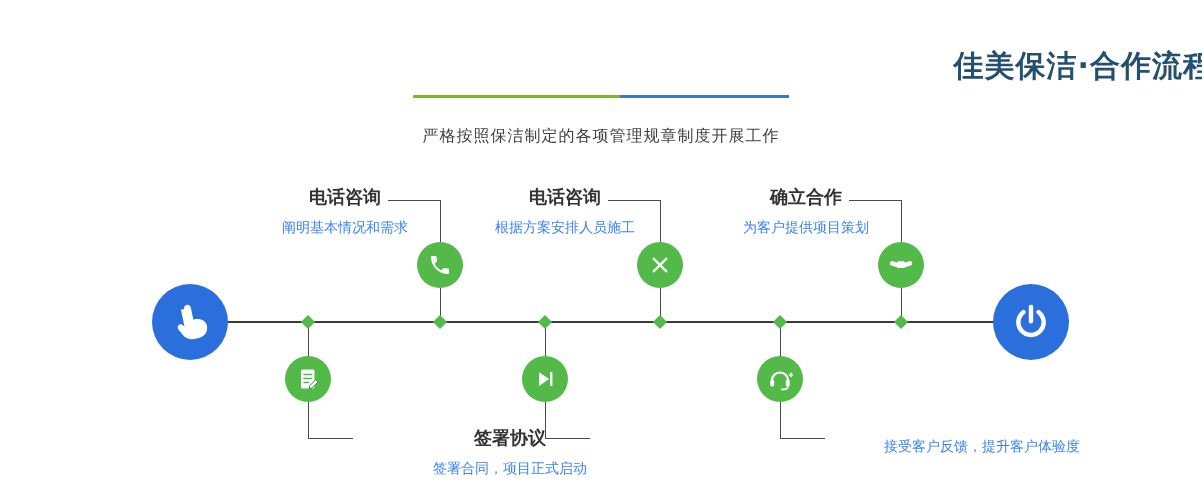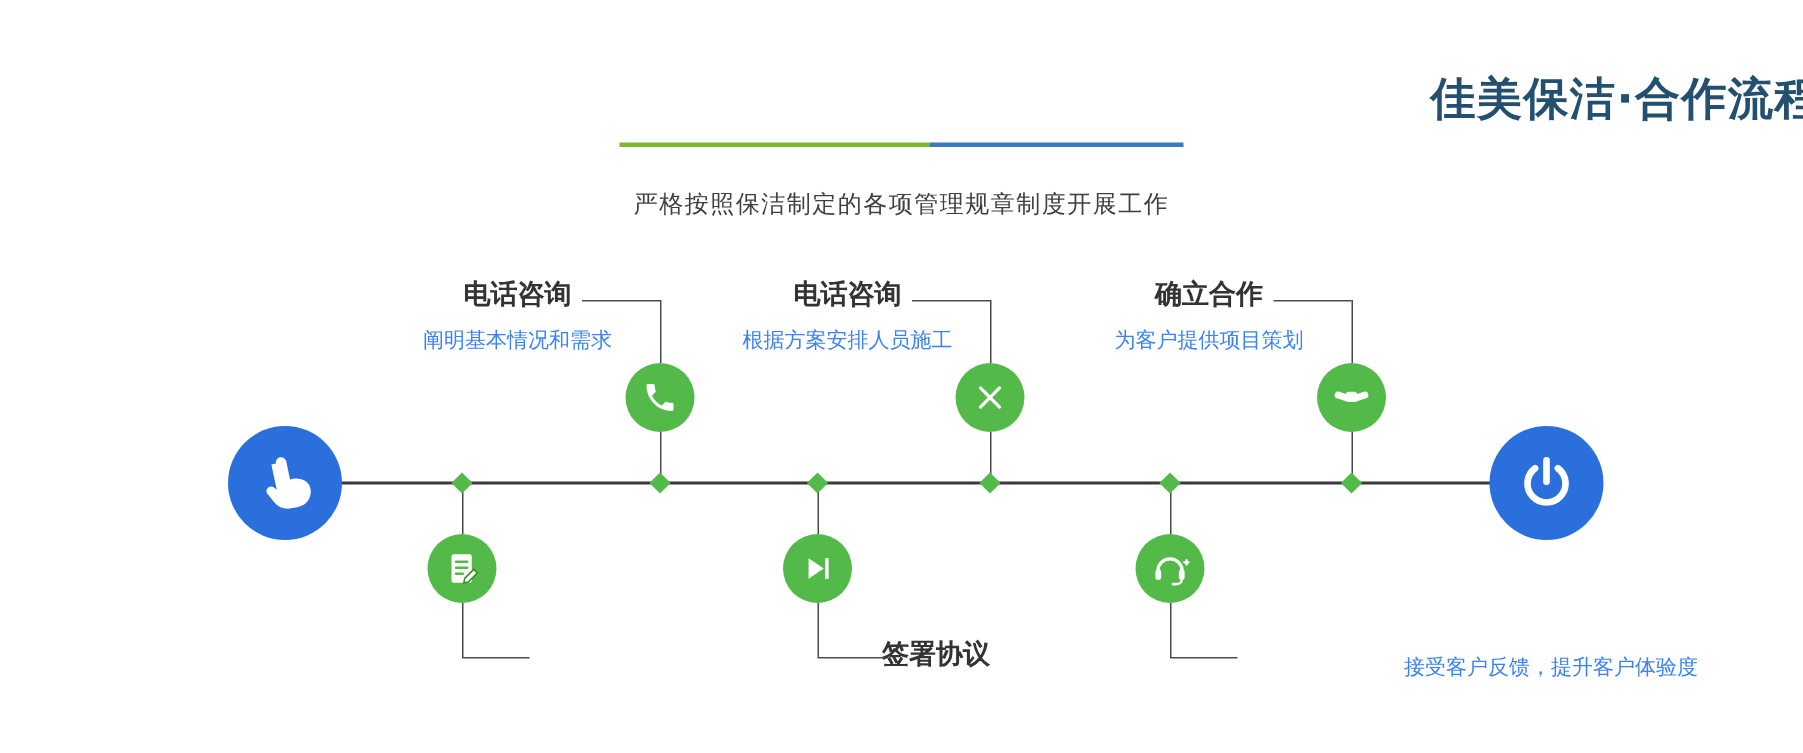--- a/index.html
+++ b/index.html
@@ -44,21 +44,21 @@
   .conn.v{left:0;width:1px;}
   .top .cv-outer{top:200px;height:42px;}
   .top .cv-inner{top:288px;height:33px;}
   .bottom .cv-inner{top:323px;height:33px;}
   .bottom .cv-outer{top:402px;height:36px;}
   .conn.h{height:1px;}
   .top .conn.h{top:200px;left:-52px;width:52px;}
   .bottom .conn.h{top:438px;left:0;width:45px;}
   .label{position:absolute;color:#333;}
   .top .label{left:-205px;width:220px;top:186px;text-align:center;}
-  .bottom .label{left:52px;top:427px;width:300px;text-align:right;font-family:Liberation Mono, monospace;}
+  .bottom .label{left:52px;top:427px;width:300px;text-align:center;}
   .step-title{font-size:18px;font-weight:bold;color:#333;line-height:22px;}
   .step-desc{font-size:14px;color:#3b82f6;margin-top:10px;line-height:18px;}
   svg{display:block;}
 </style>
 </head>
 <body>
 
 <div class="stage">
 
   <div class="title">佳美保洁·合作流程</div>
@@ -156,20 +156,21 @@
           <g stroke="#53ba4a" stroke-width="1.6" stroke-linecap="round" fill="none">
             <path d="M8 7.5h7.5M8 11.5h7.5M8 15.5h4.5"></path>
           </g>
           <path fill="#fff" stroke="#2f8f27" stroke-width="1" d="M13.8 18.6l6-6 2.4 2.4-6 6-3 .6z"></path>
         </svg>
       </span>
     </div>
     <div class="diamond"></div>
     <div class="label">
       <div class="step-title">签署协议</div>
+      <div class="step-desc">签署合同，项目正式启动</div>
     </div>
   </div>
 
   <div class="branch bottom" style="left:545px">
     <div class="conn v cv-inner"></div>
     <div class="conn v cv-outer"></div>
     <div class="conn h"></div>
     <div class="node">
       <span>
         <svg viewBox="0 0 24 24" width="22" height="22" fill="#fff">

